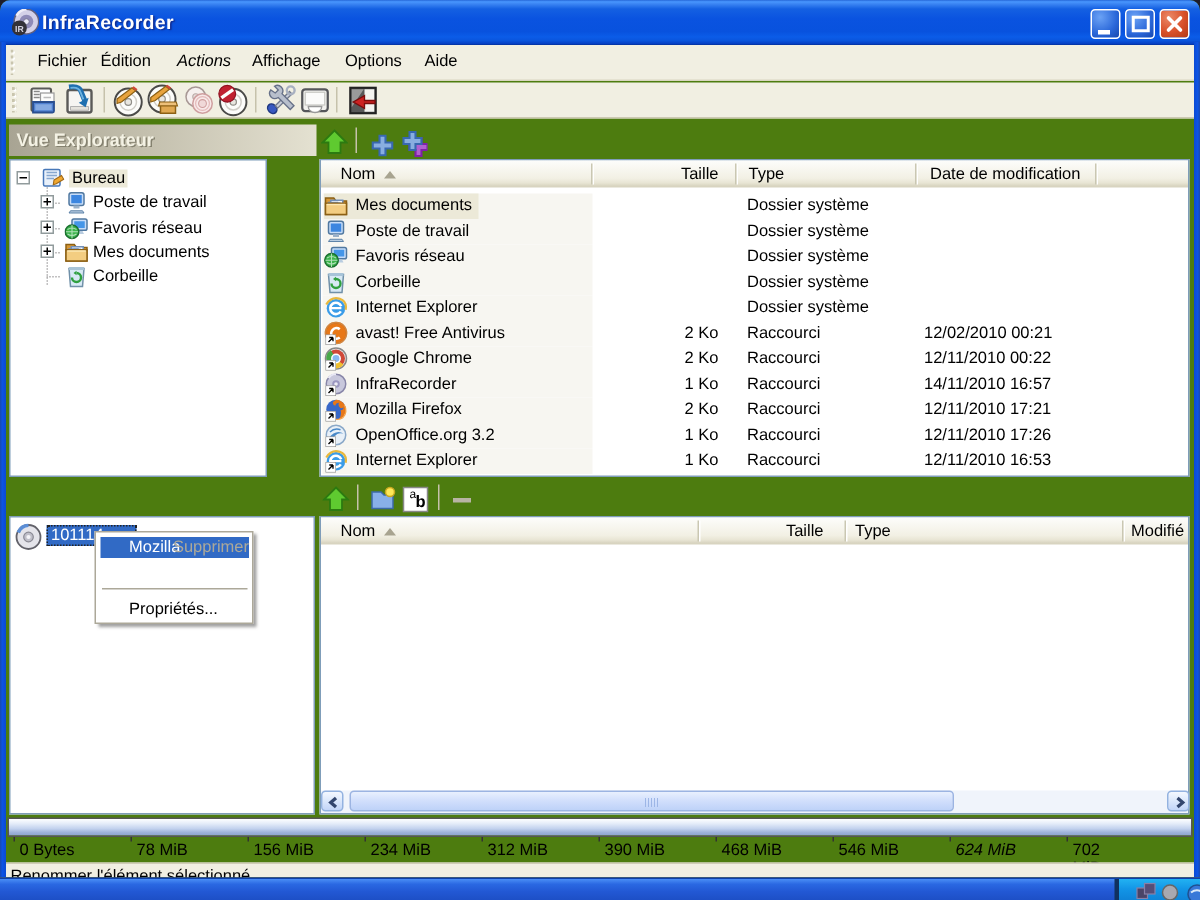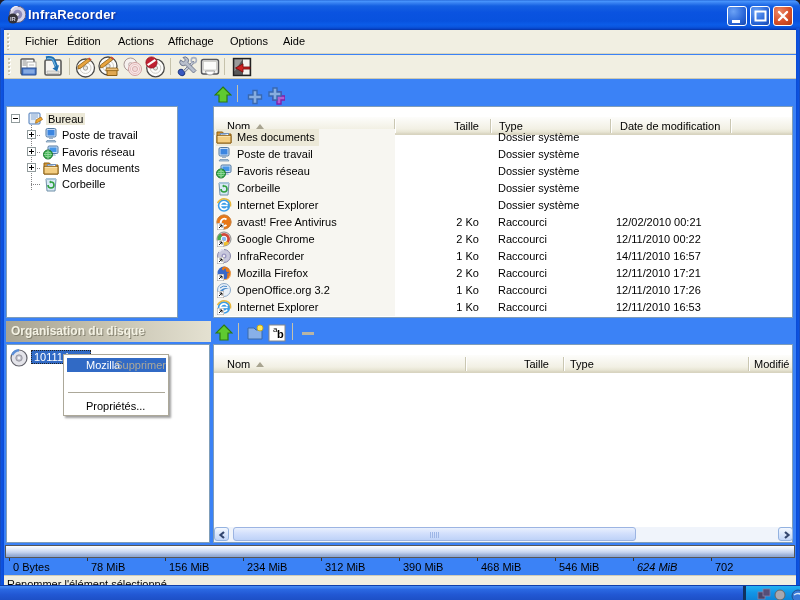--- a/index.html
+++ b/index.html
@@ -1,19 +1,19 @@
 <!DOCTYPE html>
 <html><head>
 <meta charset="utf-8">
 <style>
 * { margin:0; padding:0; box-sizing:border-box; }
 html,body { width:800px; height:600px; overflow:hidden; }
 body { font-family:"Liberation Sans", sans-serif; font-size:11px; background:#3a6ea5; position:relative; }
 #screen { position:absolute; left:0; top:0; width:800px; height:600px; background:#1d1d2a; }
-#win { position:absolute; left:0; top:0; width:800px; height:585px; background:#3b82f6; border-radius:7px 7px 0 0; overflow:hidden; }
+#win { position:absolute; left:0; top:0; width:800px; height:585px; background:#4d7c0f; border-radius:7px 7px 0 0; overflow:hidden; }
 
 #titlebar { position:absolute; left:0; top:0; width:800px; height:30px;
   background:linear-gradient(180deg,#2668d8 0%,#4896fe 4%,#3d87f4 8%,#1460e2 20%,#0a53e0 42%,#0852de 70%,#0b5ce8 82%,#0a55dd 90%,#0640c4 97%,#033099 100%); }
 #title-text { position:absolute; left:28px; top:7px; color:#fff; font-size:13px; font-weight:bold; text-shadow:1px 1px 1px #10288a; letter-spacing:0.2px; }
 #app-icon { position:absolute; left:8px; top:6px; width:18px; height:18px; }
 .winbtn { position:absolute; top:6px; width:20px; height:20px; border-radius:3px; border:1px solid #fff; }
 #btn-min { left:727px; background:radial-gradient(circle at 30% 25%,#6ba2f5,#2a67d9 60%,#1747ae); }
 #btn-max { left:750px; background:radial-gradient(circle at 30% 25%,#6ba2f5,#2a67d9 60%,#1747ae); }
 #btn-close { left:773px; background:radial-gradient(circle at 30% 25%,#eb8968,#d8502a 55%,#b13a14); }
 .winbtn svg { position:absolute; left:0; top:0; }
@@ -28,21 +28,21 @@
 
 .band { position:absolute; left:6px; width:205px; height:21px;
   background:linear-gradient(90deg,#a8a493 0%,#c4c0ae 45%,#e4e1d1 100%);
   color:#f4f2e4; font-weight:bold; font-size:12px; line-height:21px; padding-left:5px;
   text-shadow:1px 1px 0 #84816f; }
 
 .panel { position:absolute; background:#fff; border:1px solid #7f9db9; }
 
 .bandico { position:absolute; width:18px; height:18px; }
 
-.lhead { position:absolute; left:0; top:10px; right:0; height:18px; background:linear-gradient(180deg,#fdfdfb 0%,#f2f0e4 70%,#e8e5d4 88%,#d8d4c0 100%); border-bottom:1px solid #d8d4c0; }
+.lhead { position:absolute; left:0; top:0; right:0; height:18px; background:linear-gradient(180deg,#fdfdfb 0%,#f2f0e4 70%,#e8e5d4 88%,#d8d4c0 100%); border-bottom:1px solid #d8d4c0; }
 .hcol { position:absolute; top:3px; color:#000; }
 .hsep { position:absolute; top:2px; width:1px; height:14px; background:#cac7b2; box-shadow:1px 0 0 #fff; }
 .sortarrow { position:absolute; top:7px; width:0; height:0; border-left:4px solid transparent; border-right:4px solid transparent; border-bottom:5px solid #a8a490; }
 
 .frow { position:absolute; left:1px; height:17px; width:578px; }
 .frow .icon { position:absolute; left:1px; top:0px; width:16px; height:16px; }
 .frow .name { position:absolute; left:22px; top:2px; }
 .frow .size { position:absolute; left:179px; width:85px; top:2px; text-align:right; }
 .frow .type { position:absolute; left:283px; top:2px; }
 .frow .date { position:absolute; left:401px; top:2px; }
@@ -102,21 +102,21 @@
   <div class="winbtn" id="btn-close">
       <svg width="20" height="20">
         <path d="M5 5 L13 13 M13 5 L5 13" stroke="#fff" stroke-width="2.4" stroke-linecap="round"></path>
       </svg>
     </div>
 
   <div id="menubar">
     <div class="grip" style="left:3px;top:3px;height:17px;"></div>
     <div class="menuitem" style="left:21px;">Fichier</div>
     <div class="menuitem" style="left:63px;">Édition</div>
-    <div class="menuitem" style="left:114px;">Actions</div>
+    <div class="menuitem" style="left:114px;font-style:italic;">Actions</div>
     <div class="menuitem" style="left:164px;">Affichage</div>
     <div class="menuitem" style="left:226px;">Options</div>
     <div class="menuitem" style="left:279px;">Aide</div>
   </div>
 
   <div id="toolbar">
     <div class="grip" style="left:4px;top:3px;height:17px;"></div>
     <svg class="tbico" style="left:14px" viewBox="0 0 22 22">
       <rect x="3" y="3" width="13" height="15" rx="1" fill="#fff" stroke="#5a5a58" stroke-width="1.4"></rect>
       <path d="M4.5 5 h4 M4.5 7 h4 M4.5 9 h4" stroke="#888" stroke-width="1"></path>
@@ -179,20 +179,21 @@
     </svg>
     <div class="tbsep" style="left:220px"></div>
     <svg class="tbico" style="left:227px" viewBox="0 0 22 22">
       <rect x="2.5" y="2.5" width="17" height="17" fill="#585858" stroke="#222" stroke-width="1.4"></rect>
       <path d="M3.5 3.5 h8 l-8 12 z" fill="#9a9a9a"></path>
       <rect x="12" y="3.5" width="6.5" height="15" fill="#f4f3ef"></rect>
       <path d="M19 11 l-7 0 0 -3.2 -7.5 4.2 7.5 4.2 0 -3.2 7 0 z" fill="#cc2222" stroke="#7a0d0d" stroke-width="0.9"></path>
     </svg>
   </div>
 
+  <div class="band" style="top:83px;">Vue Explorateur</div>
   <svg class="bandico" style="left:214px;top:86px;" viewBox="0 0 18 18">
     <path d="M9 1 L17 9 H13 V16 H5 V9 H1 Z" fill="#5fca30" stroke="#2c7a10" stroke-width="1.2"></path>
   </svg>
   <div class="tbsep" style="left:237px;top:85px;"></div>
   <svg class="bandico" style="left:246px;top:88px;" viewBox="0 0 18 18">
     <path d="M7 2.5 h4 v4.5 h4.5 v4 h-4.5 v4.5 h-4 v-4.5 h-4.5 v-4 h4.5 z" fill="#88aee0" stroke="#3868b0" stroke-width="1.4"></path>
   </svg>
   <svg class="bandico" style="left:267px;top:87px;" viewBox="0 0 18 18">
     <path d="M9 4 h4 v4 h4 v4 h-4 v4 h-4 v-4 h-4 v-4 h4 z" fill="#b060d0" stroke="#8020a8" stroke-width="1.4" transform="translate(1,1)"></path>
     <path d="M6 1 h4 v4 h4 v4 h-4 v4 h-4 v-4 h-4 v-4 h4 z" fill="#88aee0" stroke="#3868b0" stroke-width="1.4"></path>
@@ -440,21 +441,20 @@
               <path d="M2 5 L5 2 M5 2 v2.5 M5 2 h-2.5" stroke="#000" stroke-width="0.9" fill="none"></path>
             </svg></div>
     <div class="name">Internet Explorer</div>
     <div class="size">1 Ko</div>
     <div class="type">Raccourci</div>
     <div class="date">12/11/2010 16:53</div>
   </div>
       </div>
   </div>
 
-  <div class="band" style="top:321px;">Organisation du disque</div>
   <svg class="bandico" style="left:215px;top:324px;" viewBox="0 0 18 18">
     <path d="M9 1 L17 9 H13 V16 H5 V9 H1 Z" fill="#5fca30" stroke="#2c7a10" stroke-width="1.2"></path>
   </svg>
   <div class="tbsep" style="left:238px;top:323px;"></div>
   <svg class="bandico" style="left:246px;top:324px;" viewBox="0 0 18 18">
     <path d="M2 4 h6 l2 2 h6 v9 h-14 z" fill="#88b0e8" stroke="#3c6aa8"></path>
     <circle cx="14" cy="4" r="3" fill="#ffe858" stroke="#c8a820"></circle>
   </svg>
   <svg class="bandico" style="left:268px;top:324px;" viewBox="0 0 18 18">
     <rect x="1" y="1" width="16" height="16" fill="#fff" stroke="#888"></rect>

